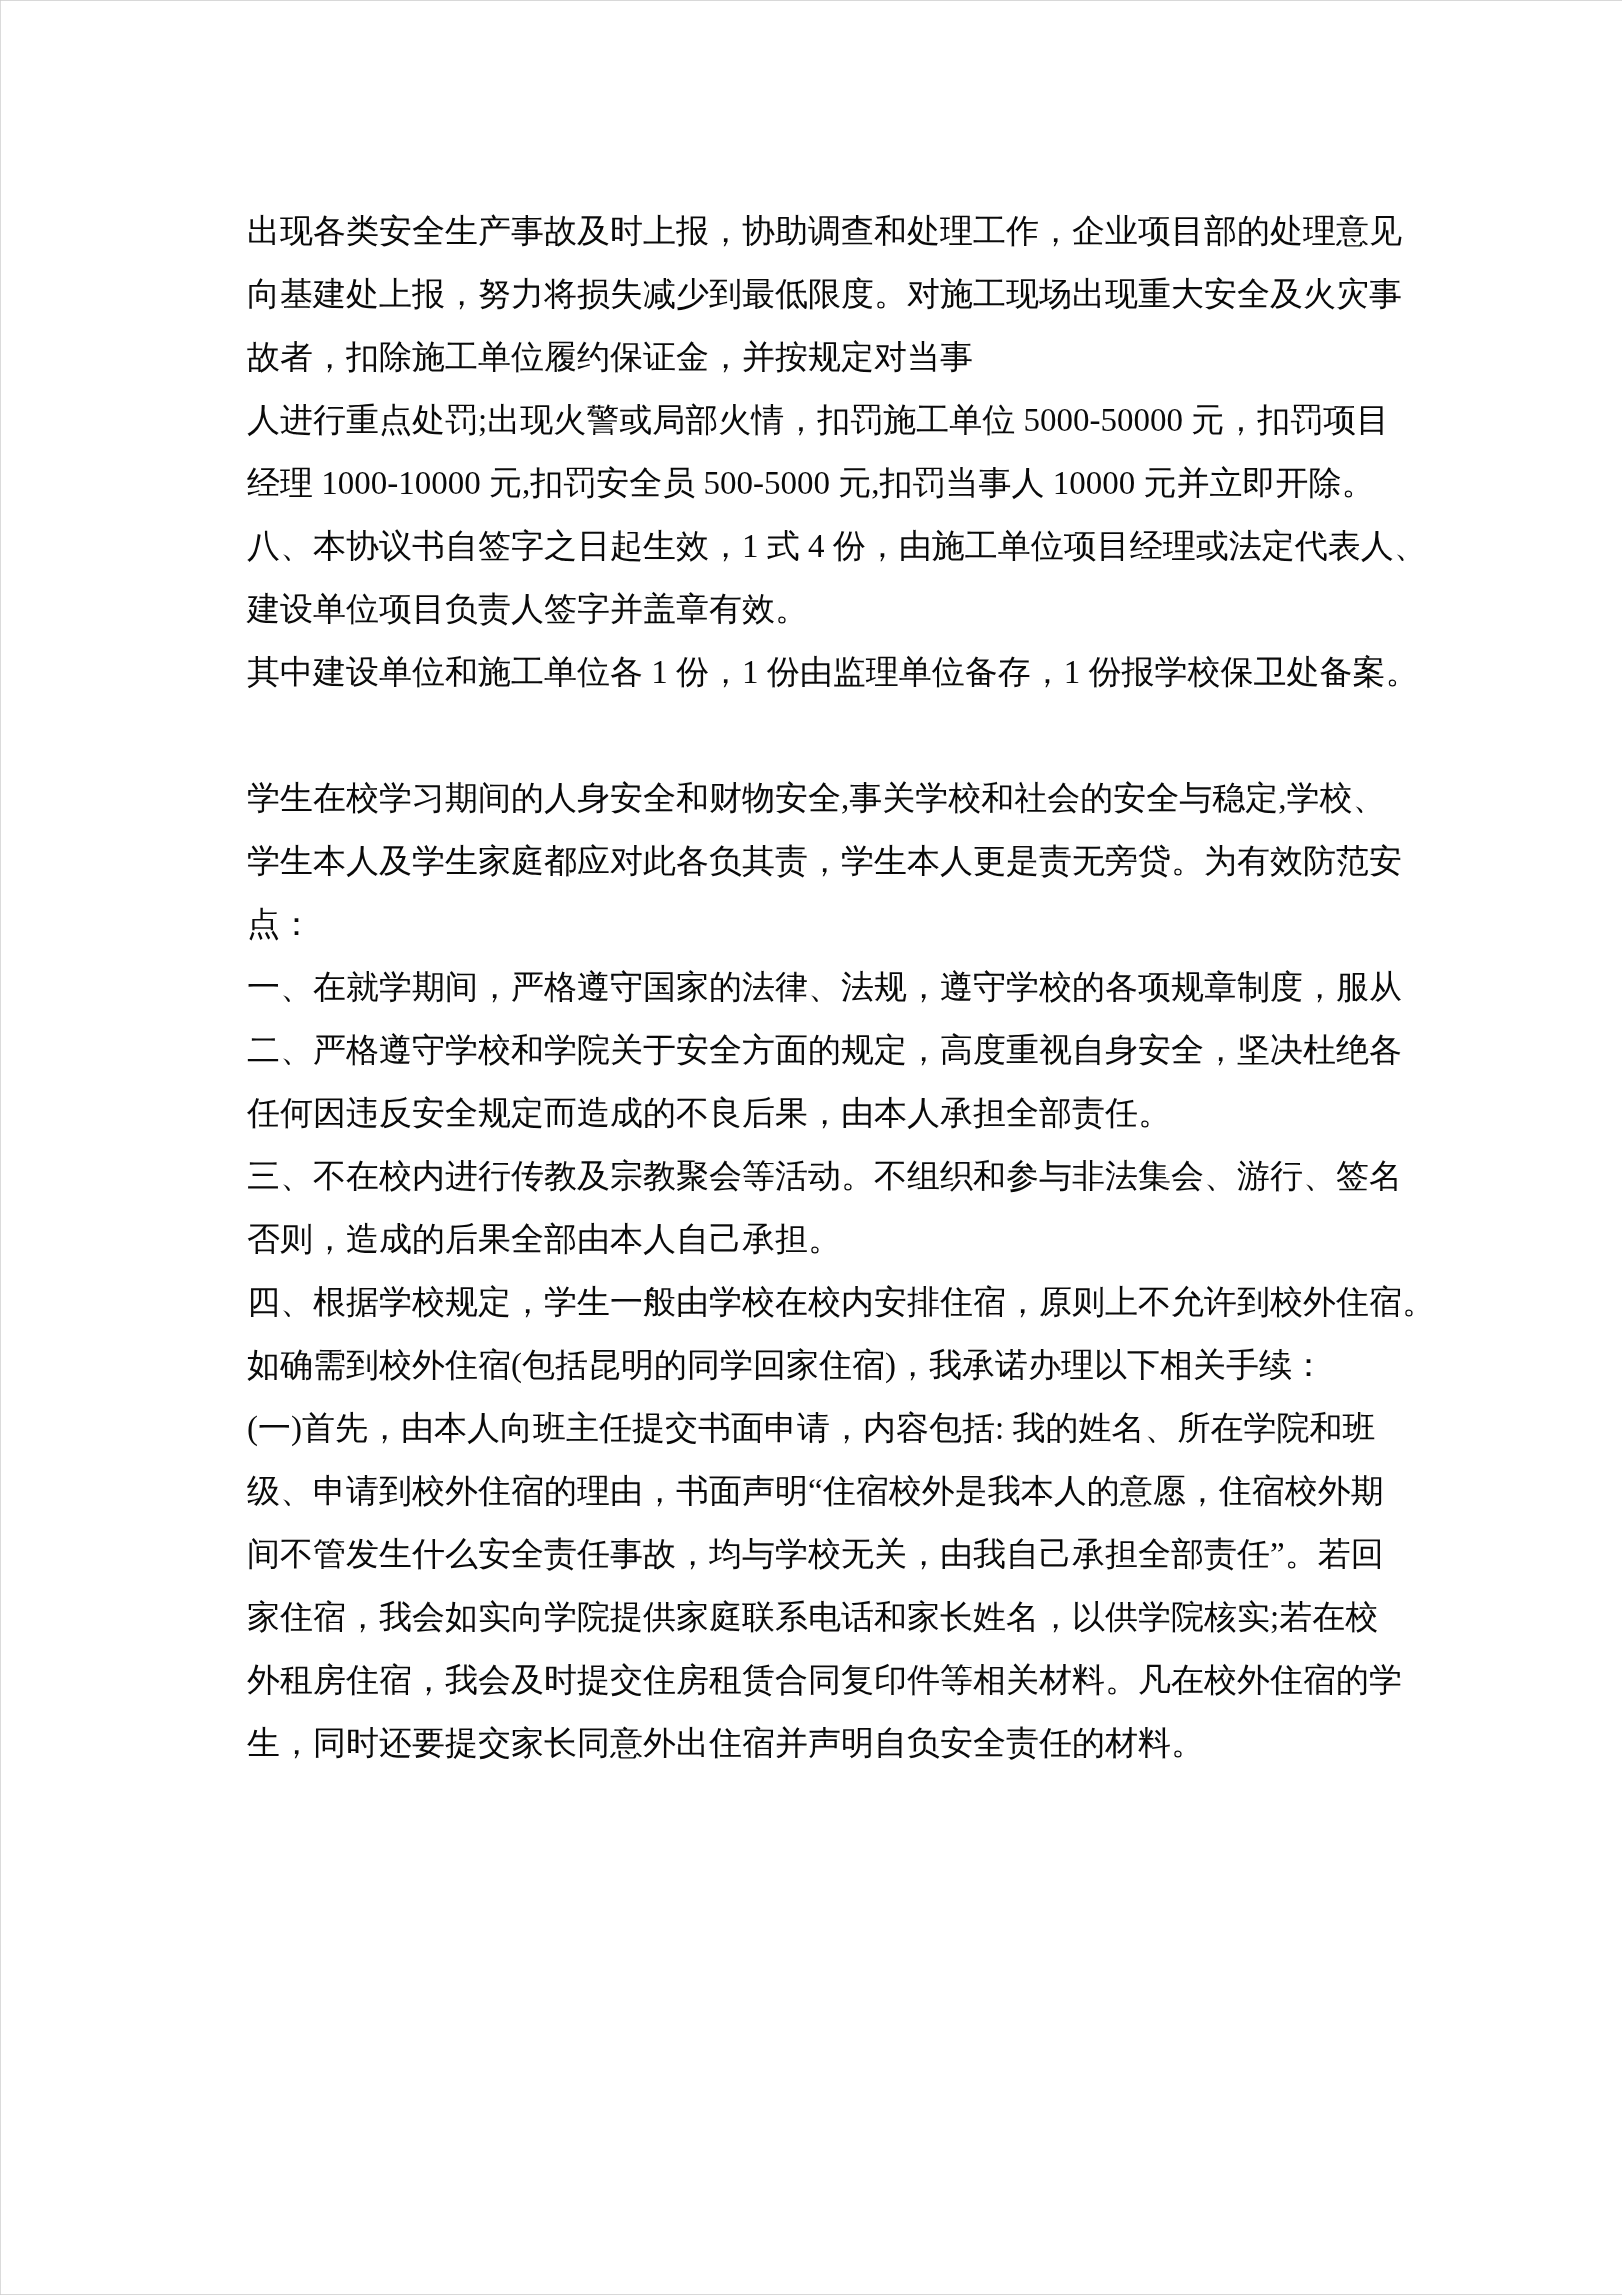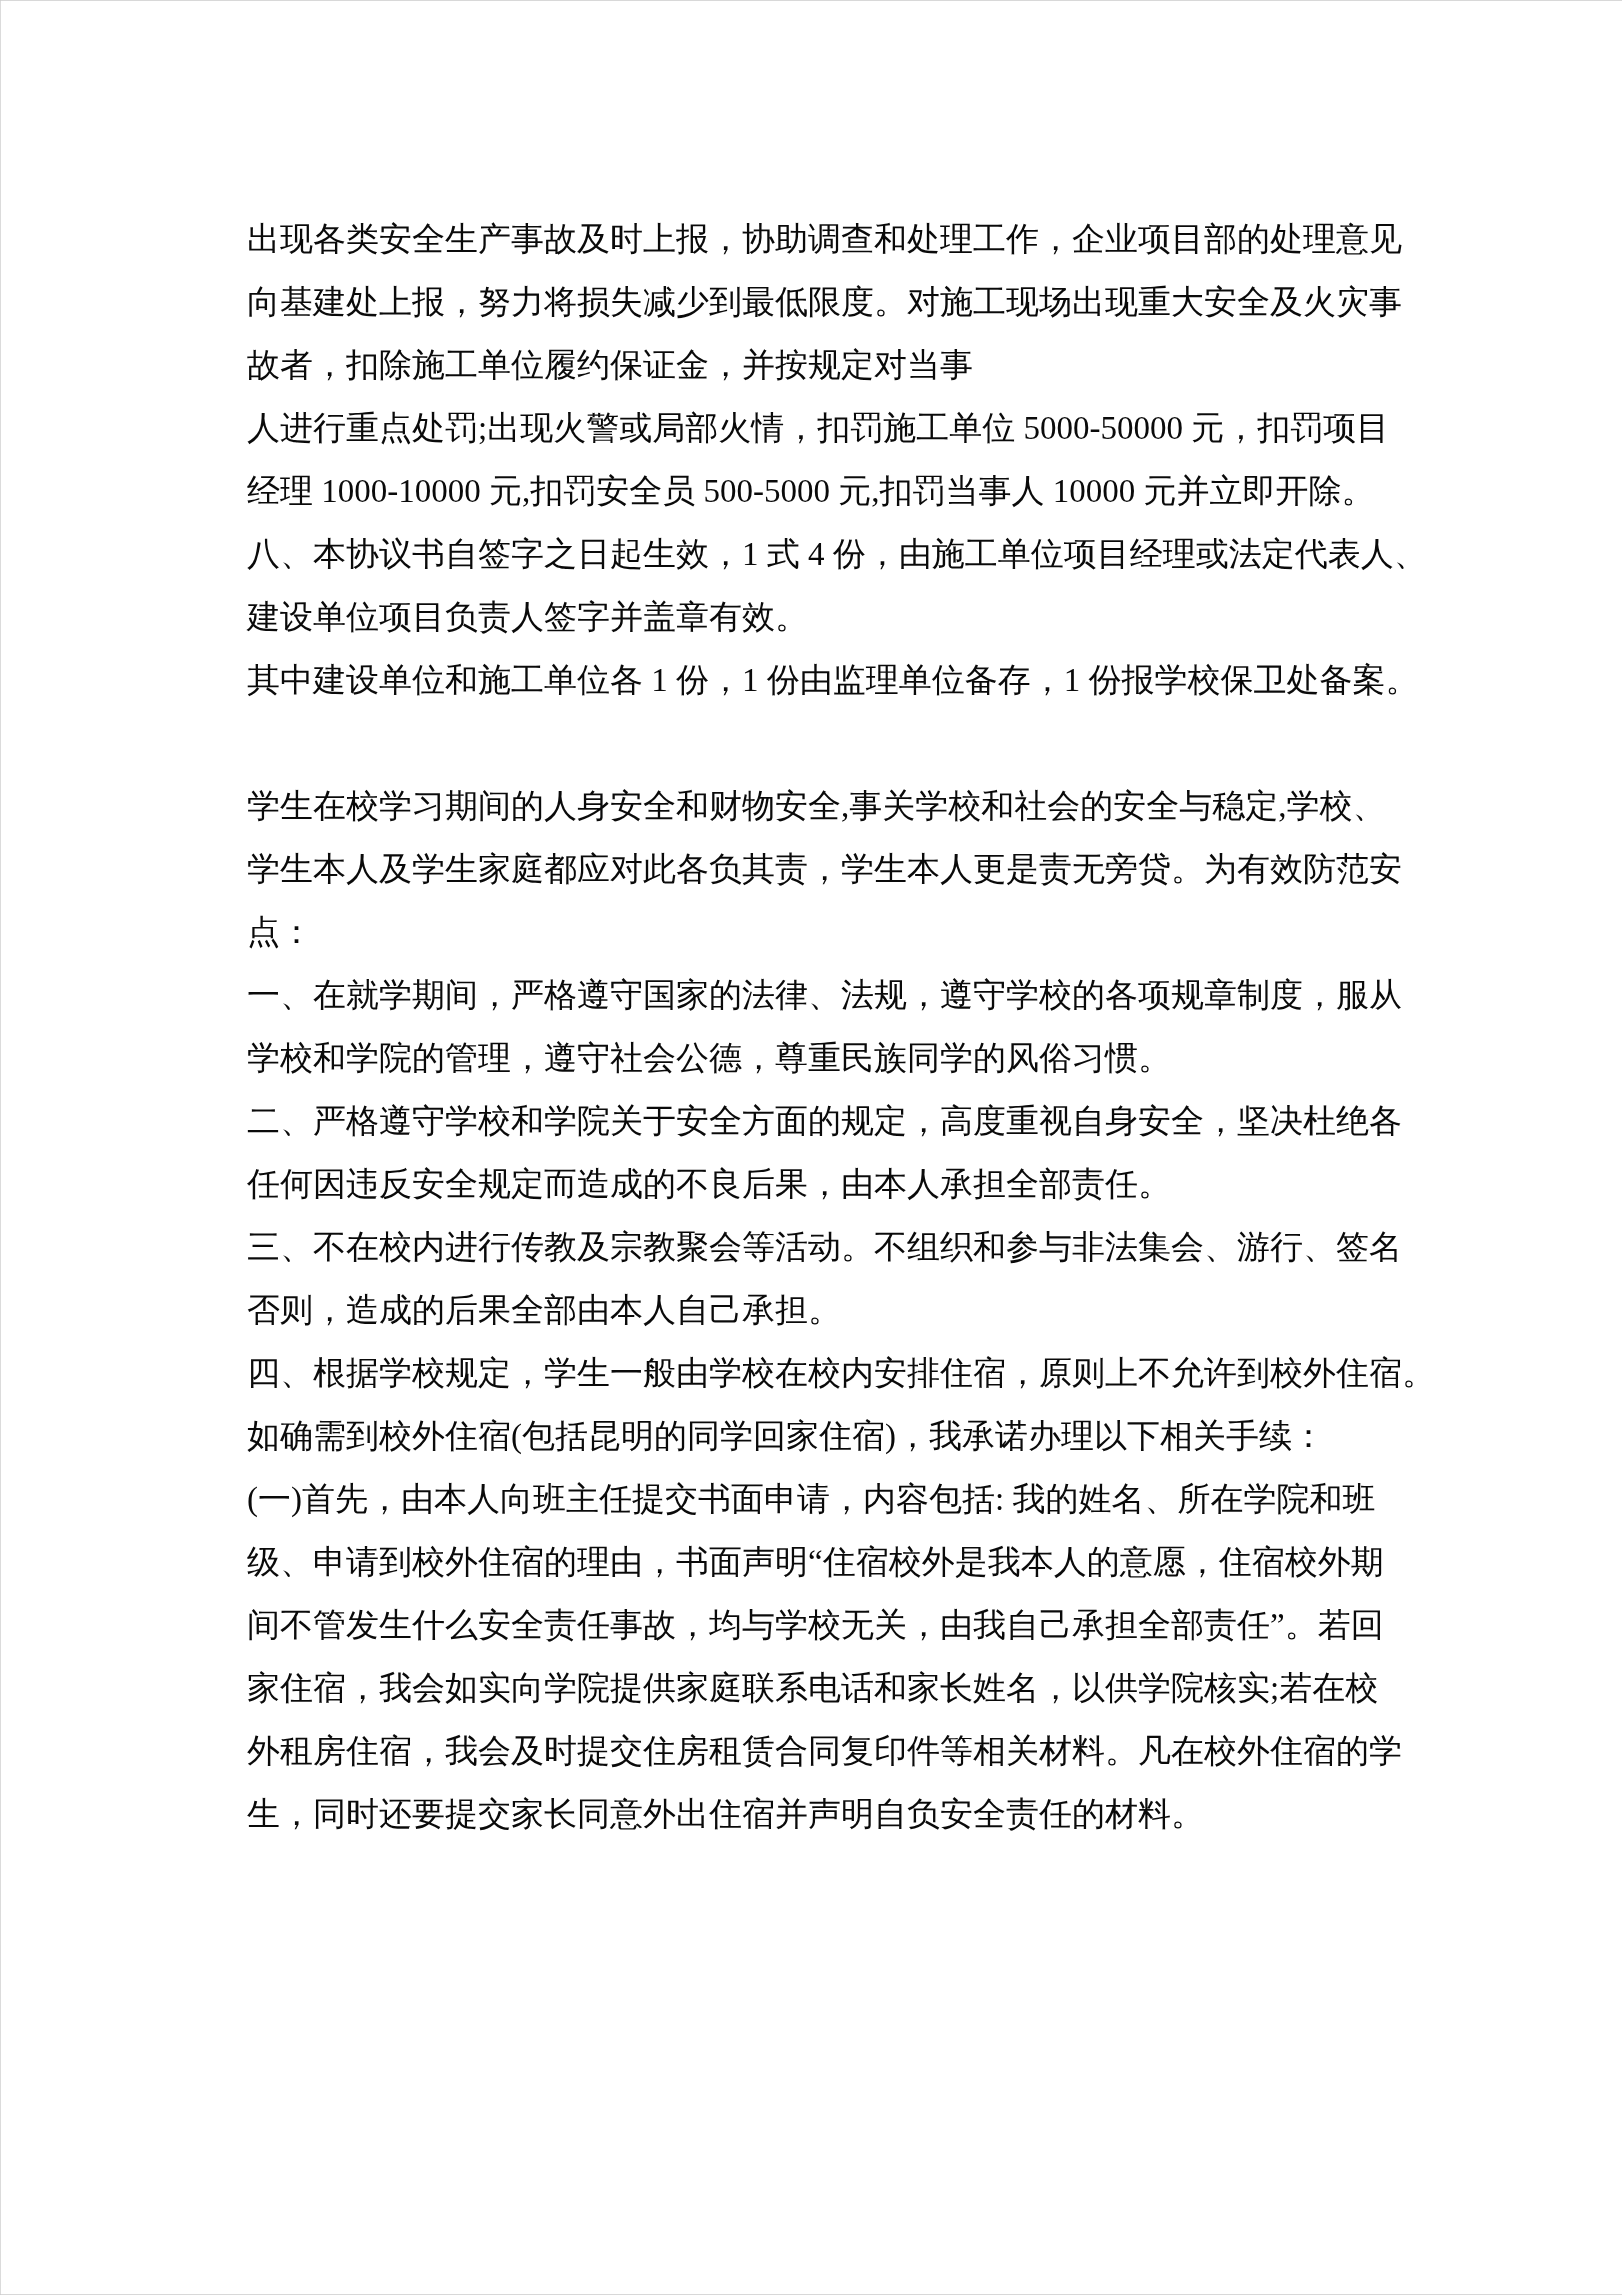--- a/index.html
+++ b/index.html
@@ -18,21 +18,21 @@
     left: 0; top: 0;
     width: 1623px;
     height: 2295px;
     background: #ffffff;
     box-shadow: inset 0 0 0 0.7px #cccccc;
     overflow: hidden;
   }
   .doc-text {
     position: absolute;
     left: 247px;
-    top: 208px;
+    top: 200px;
     width: 1152px;
     color: #0a0a0a;
   }
   .text-line {
     font-size: 33px;
     line-height: 63px;
     height: 63px;
     white-space: nowrap;
     font-weight: normal;
   }
@@ -51,21 +51,20 @@
       <div class="text-line">人进行重点处罚;出现火警或局部火情，扣罚施工单位 5000-50000 元，扣罚项目</div>
       <div class="text-line">经理 1000-10000 元,扣罚安全员 500-5000 元,扣罚当事人 10000 元并立即开除。</div>
       <div class="text-line">八、本协议书自签字之日起生效，1 式 4 份，由施工单位项目经理或法定代表人、</div>
       <div class="text-line">建设单位项目负责人签字并盖章有效。</div>
       <div class="text-line">其中建设单位和施工单位各 1 份，1 份由监理单位备存，1 份报学校保卫处备案。</div>
       <div class="text-line"></div>
       <div class="text-line">学生在校学习期间的人身安全和财物安全,事关学校和社会的安全与稳定,学校、</div>
       <div class="text-line">学生本人及学生家庭都应对此各负其责，学生本人更是责无旁贷。为有效防范安</div>
       <div class="text-line">点：</div>
       <div class="text-line">一、在就学期间，严格遵守国家的法律、法规，遵守学校的各项规章制度，服从</div>
-      <div class="text-line">学校和学院的管理，遵守社会公德，尊重民族同学的风俗习惯。</div>
       <div class="text-line">二、严格遵守学校和学院关于安全方面的规定，高度重视自身安全，坚决杜绝各</div>
       <div class="text-line">任何因违反安全规定而造成的不良后果，由本人承担全部责任。</div>
       <div class="text-line">三、不在校内进行传教及宗教聚会等活动。不组织和参与非法集会、游行、签名</div>
       <div class="text-line">否则，造成的后果全部由本人自己承担。</div>
       <div class="text-line">四、根据学校规定，学生一般由学校在校内安排住宿，原则上不允许到校外住宿。</div>
       <div class="text-line">如确需到校外住宿(包括昆明的同学回家住宿)，我承诺办理以下相关手续：</div>
       <div class="text-line">(一)首先，由本人向班主任提交书面申请，内容包括: 我的姓名、所在学院和班</div>
       <div class="text-line">级、申请到校外住宿的理由，书面声明“住宿校外是我本人的意愿，住宿校外期</div>
       <div class="text-line">间不管发生什么安全责任事故，均与学校无关，由我自己承担全部责任”。若回</div>
       <div class="text-line">家住宿，我会如实向学院提供家庭联系电话和家长姓名，以供学院核实;若在校</div>

